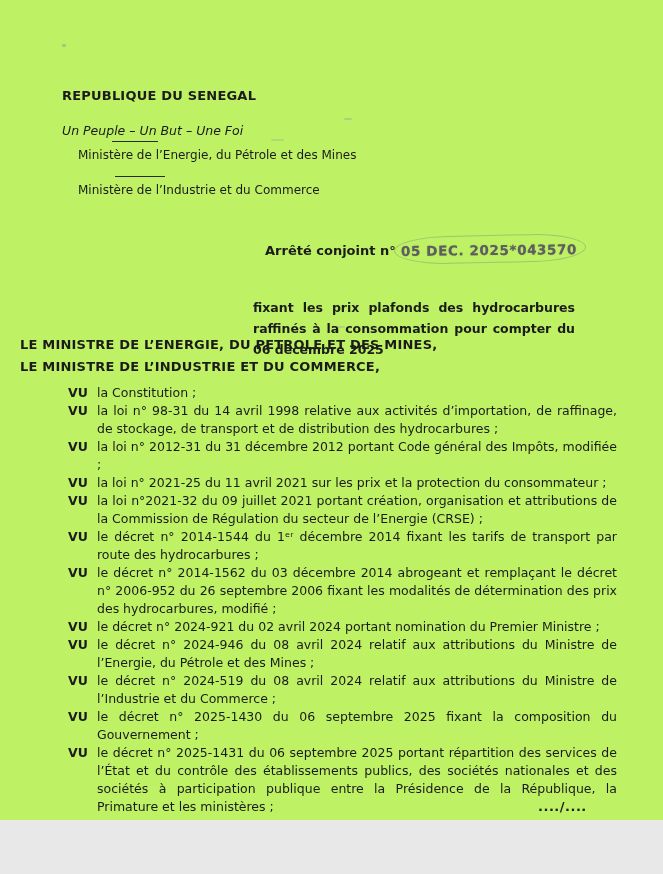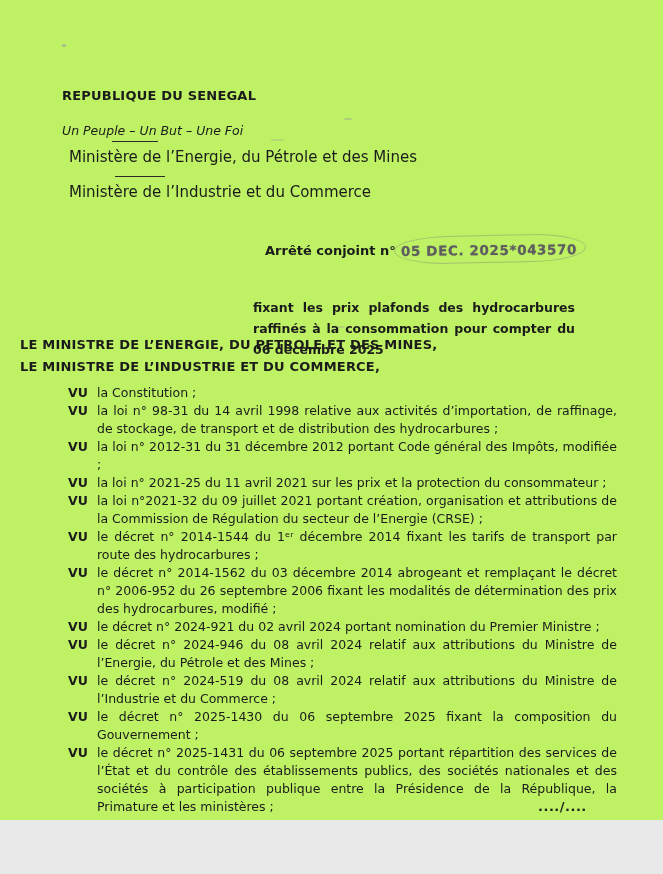--- a/index.html
+++ b/index.html
@@ -14,21 +14,21 @@
     overflow:hidden;
   }
 
   
   .letterhead{position:absolute;left:62px;top:88px;width:340px;}
   .republic{font-weight:bold;font-size:13px;letter-spacing:.2px;}
   .motto{font-style:italic;font-size:12.5px;margin-top:20px;}
   .rule{border-top:1.6px solid #2a2a2a;height:0;width:46px;}
   .rule1{position:absolute;left:50px;top:53px;}
   .rule2{position:absolute;left:53px;top:88px;width:50px;}
-  .ministry{position:absolute;left:7px;font-size:15px;white-space:nowrap;}
+  .ministry{position:absolute;left:16px;font-size:12px;white-space:nowrap;}
   .m1{top:60px;}
   .m2{top:95px;}
 
   
   .title-block{position:absolute;left:253px;top:240px;width:322px;}
   .title-line1{white-space:nowrap;height:21px;margin-left:12px;}
   .title-prefix{font-weight:bold;font-size:13px;}
   .stamp-wrap{position:relative;display:inline-block;margin-left:5px;}
   .stamp-text{
     font-weight:bold;font-size:13.5px;letter-spacing:.6px;

